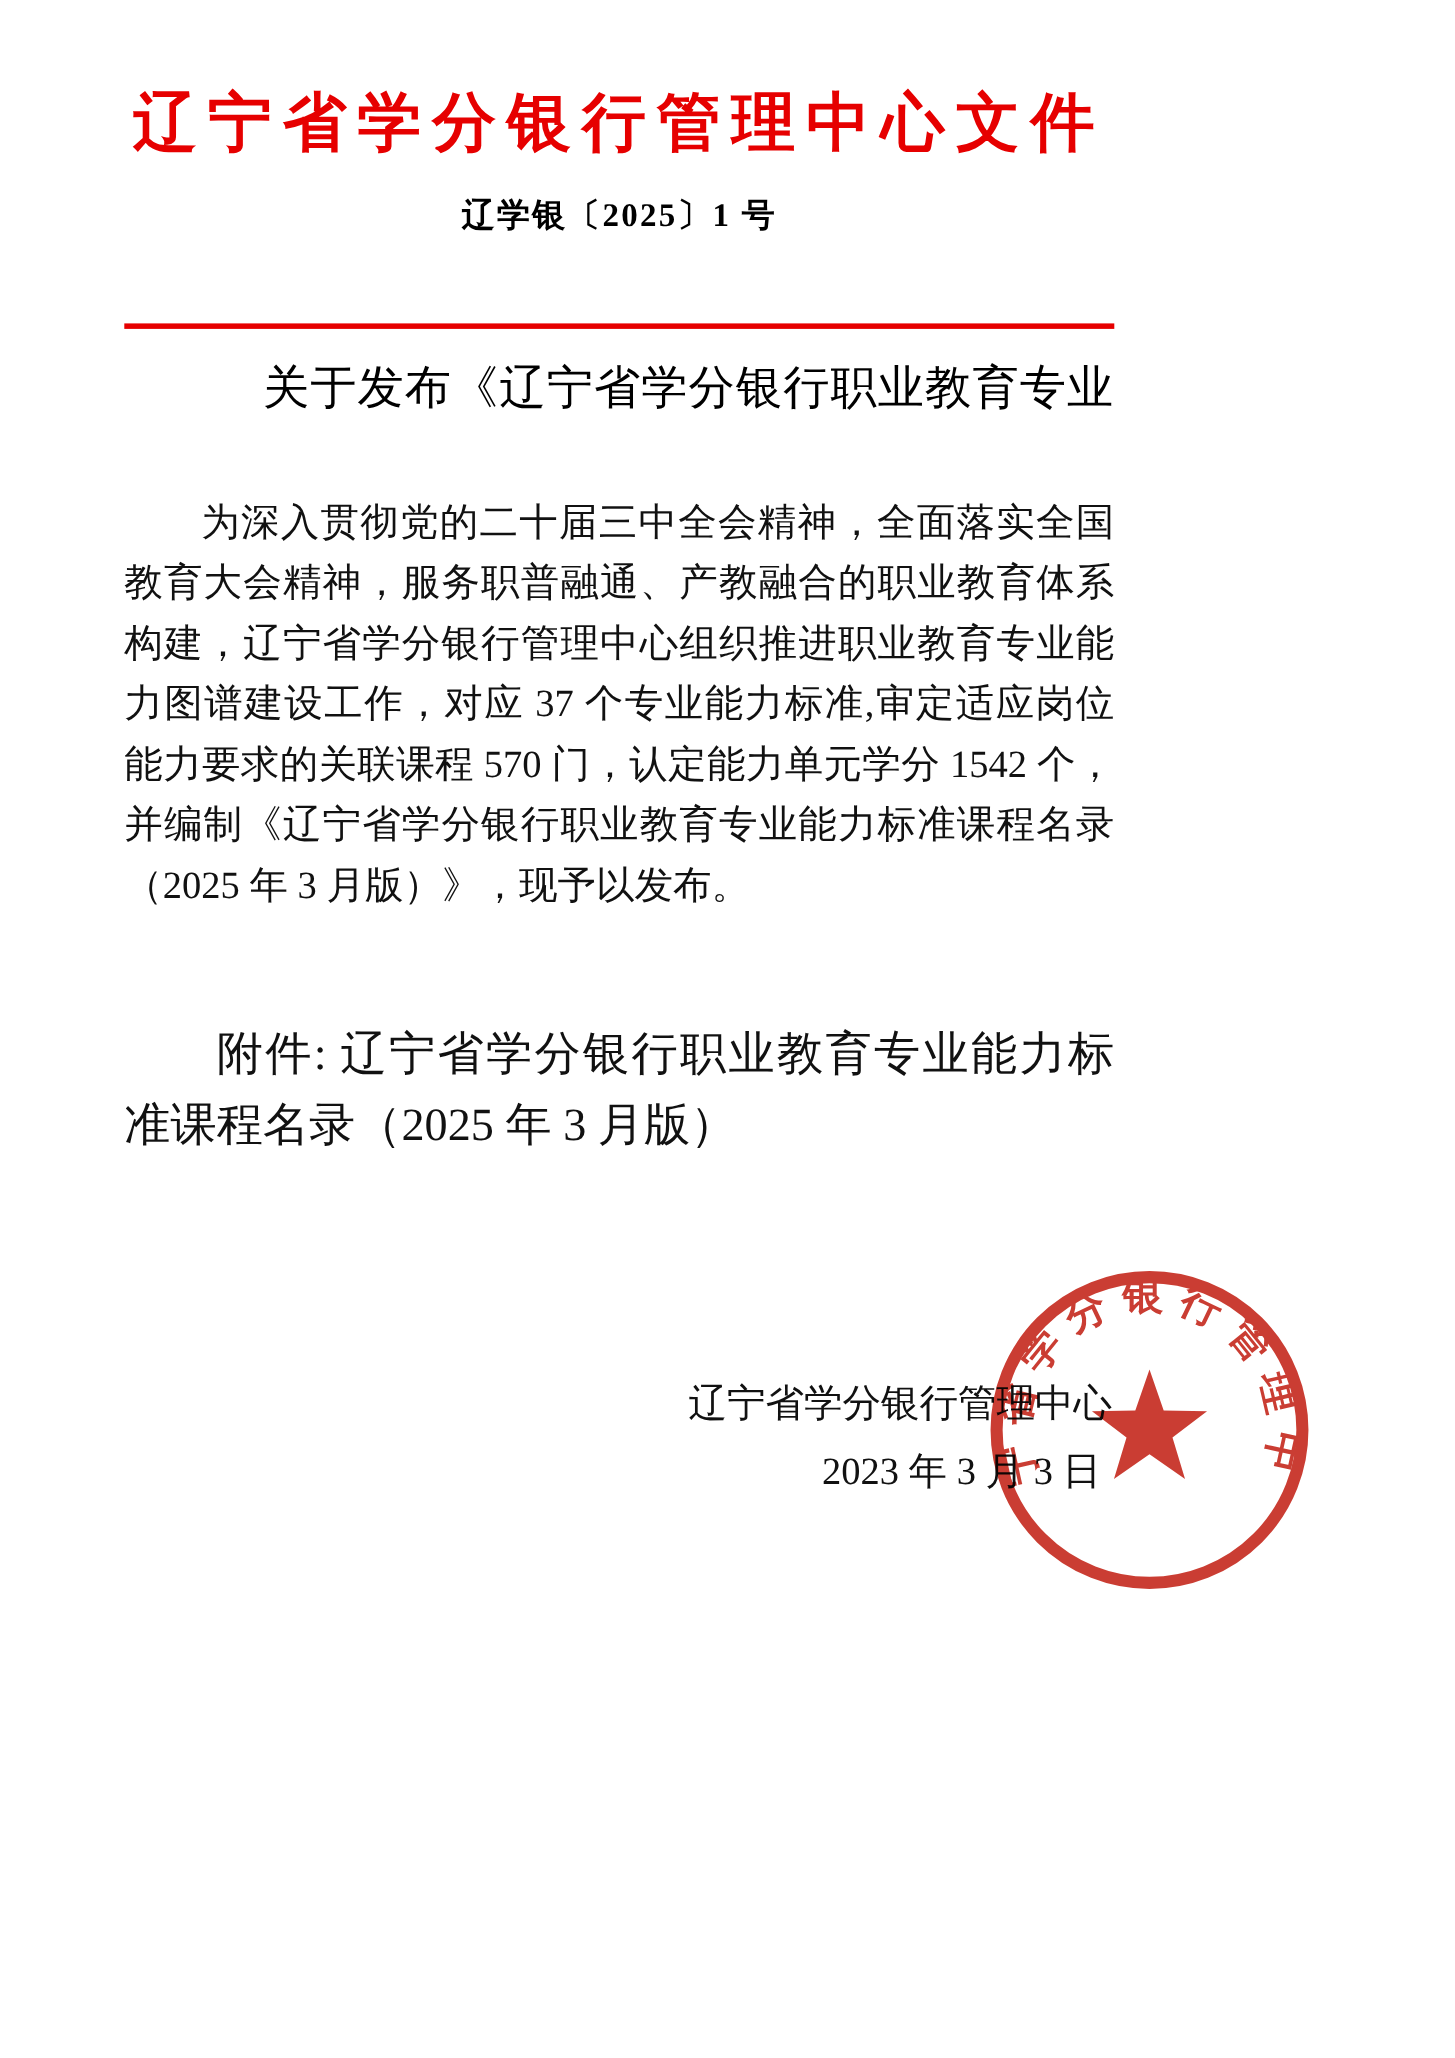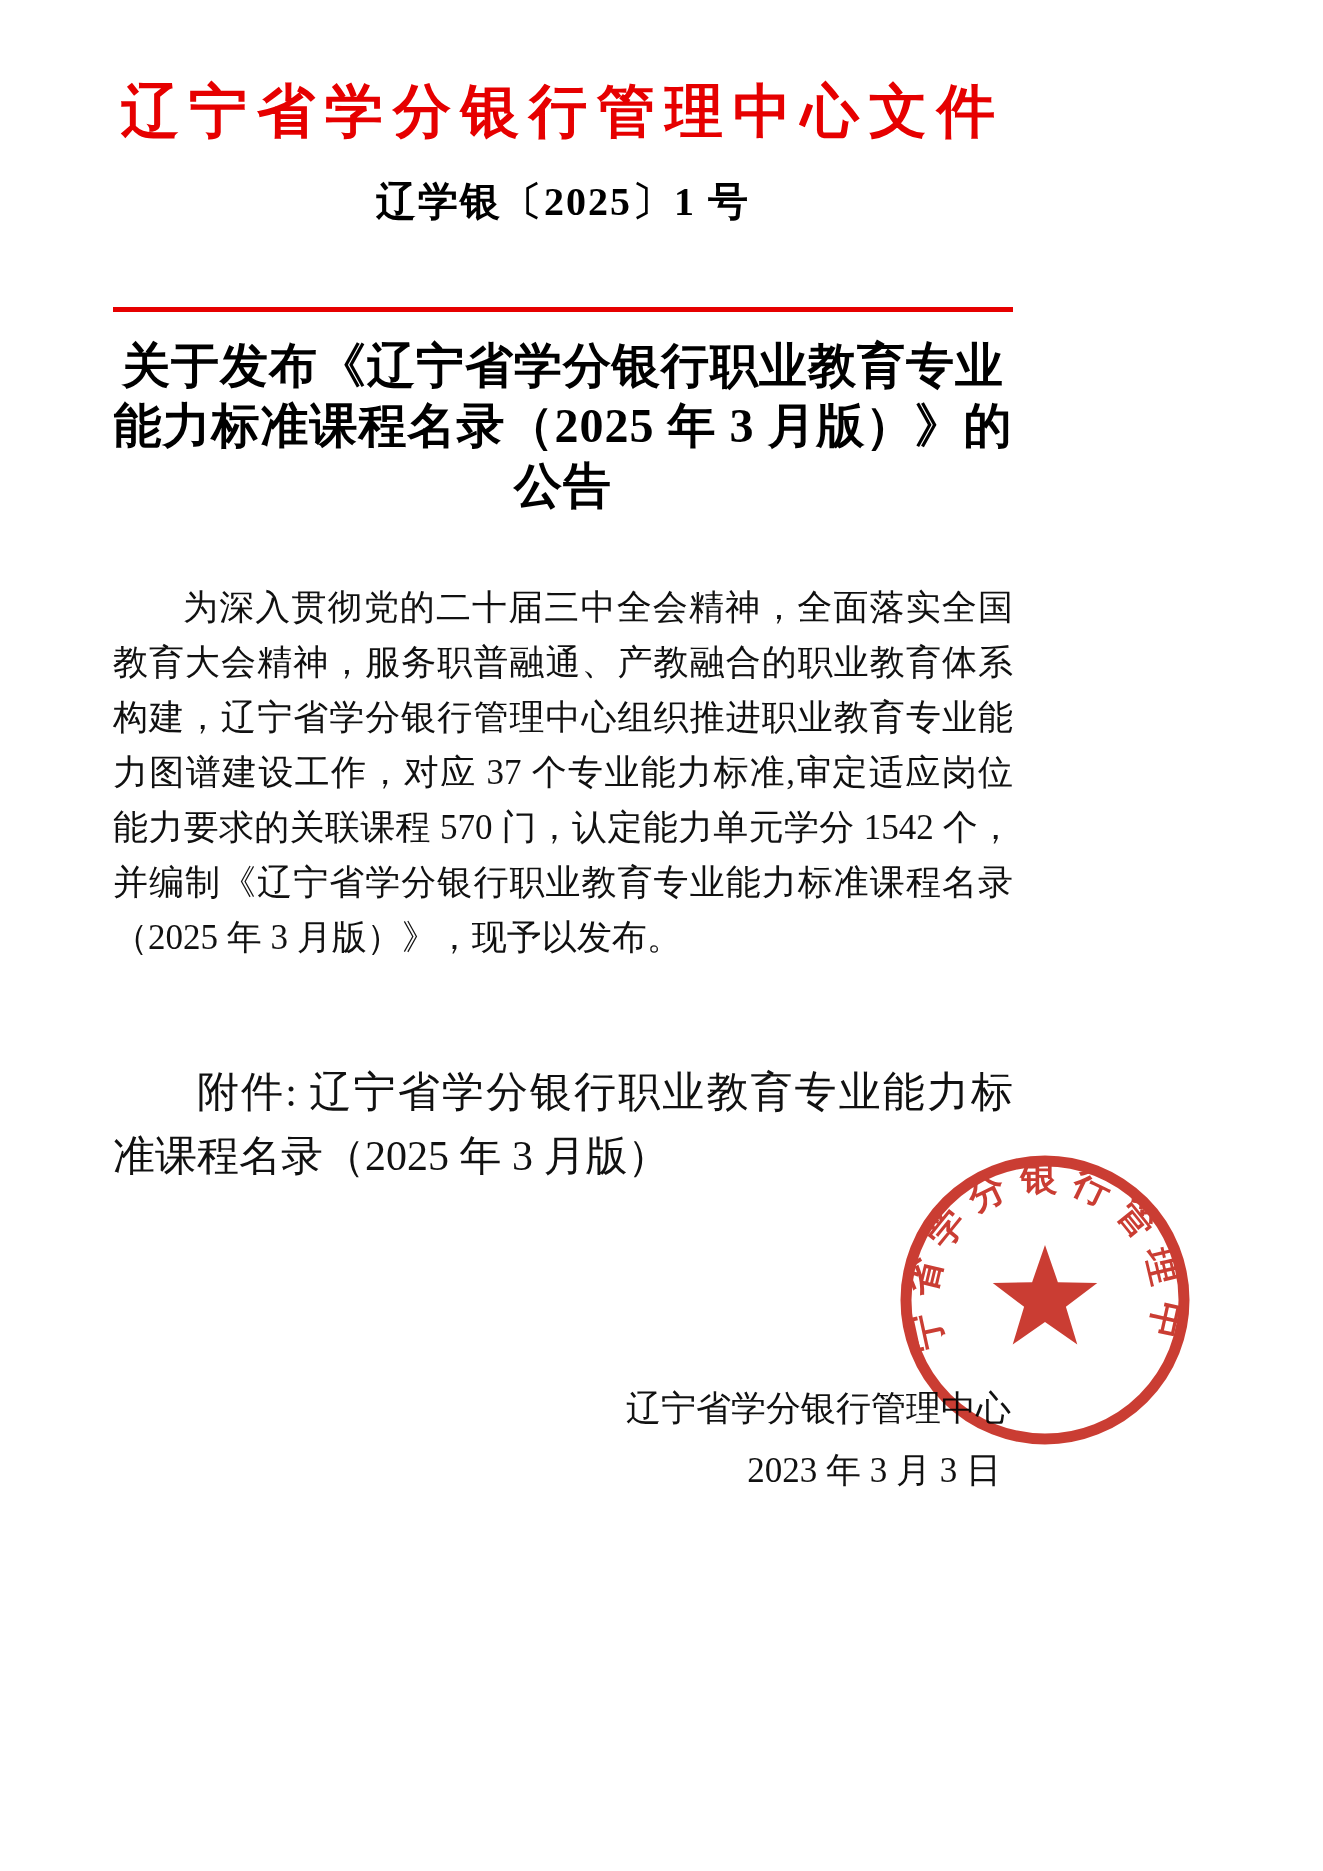--- a/index.html
+++ b/index.html
@@ -29,37 +29,37 @@
     color:var(--red);
     font-size:58px;
     line-height:1.1;
     font-weight:bold;
     letter-spacing:10px;
     white-space:nowrap;
   }
   .doc-number{
     margin-top:32px;
     text-align:center;
-    font-size:40px;
+    font-size:30px;
     line-height:1.3;
     font-weight:bold;
     letter-spacing:2px;
     color:#000;
   }
   .red-line{
     height:5px;
     background:var(--red);
     margin-top:79px;
   }
   .announce-title{
     margin:24px 0 0 0;
-    text-align:center;
-    font-size:48px;
+    text-align:right;
+    font-size:42px;
     line-height:60px;
-    font-weight:bold;
+    font-weight:normal;
     color:#000;
     letter-spacing:1px;
   }
   .body-text{
     margin:64px 0 0 0;
     font-size:35px;
     line-height:55px;
     text-align:justify;
     text-indent:2em;
     color:var(--ink);
@@ -99,21 +99,20 @@
   <div class="content">
 
     <h1 class="header-title">辽宁省学分银行管理中心文件</h1>
 
     <div class="doc-number">辽学银〔2025〕1 号</div>
 
     <div class="red-line"></div>
 
     <h2 class="announce-title">
       <span>关于发布《辽宁省学分银行职业教育专业</span><br>
-      <span>能力标准课程名录（2025 年 3 月版）》的公告</span>
     </h2>
 
     <p class="body-text">为深入贯彻党的二十届三中全会精神，全面落实全国教育大会精神，服务职普融通、产教融合的职业教育体系构建，辽宁省学分银行管理中心组织推进职业教育专业能力图谱建设工作，对应 37 个专业能力标准,审定适应岗位能力要求的关联课程 570 门，认定能力单元学分 1542 个，并编制《辽宁省学分银行职业教育专业能力标准课程名录（2025 年 3 月版）》，现予以发布。</p>
 
     <p class="attachment">附件: 辽宁省学分银行职业教育专业能力标准课程名录（2025 年 3 月版）</p>
 
     <div class="signature">
       <div class="org">辽宁省学分银行管理中心</div>
       <div class="date">2023 年 3 月 3 日</div>
     </div>

